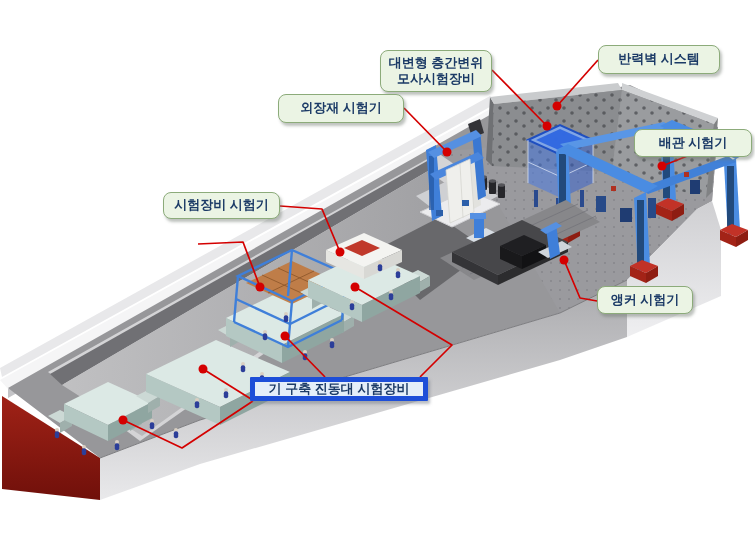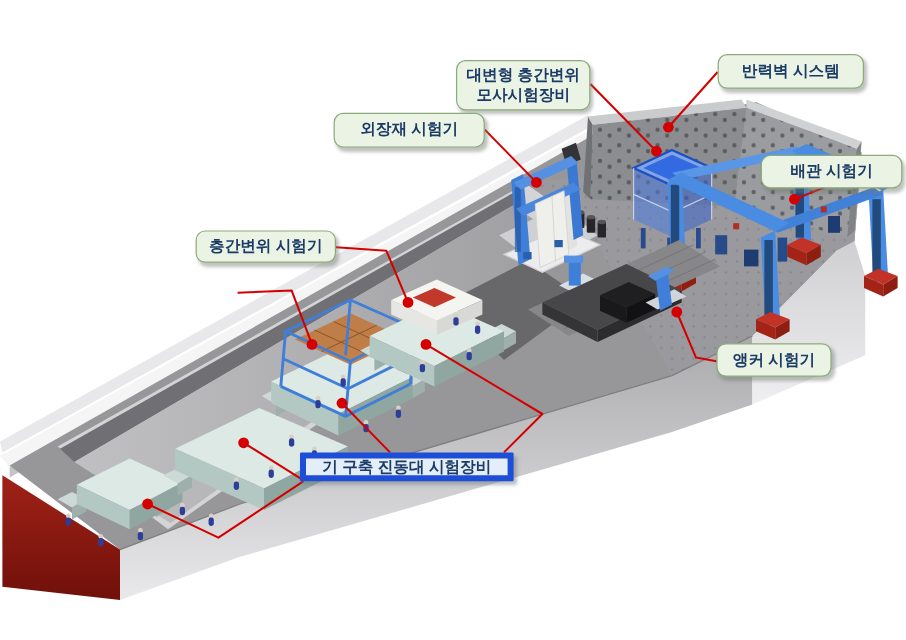--- a/index.html
+++ b/index.html
@@ -340,21 +340,21 @@
 
   <div class="lbl" style="left:278px;top:94px;width:126px;height:29px;">
     <span>외장재 시험기</span>
   </div>
 
   <div class="lbl" style="left:634px;top:113px;width:118px;height:28px;margin-top:16px;">
     <span>배관 시험기</span>
   </div>
 
   <div class="lbl" style="left:163px;top:192px;width:117px;height:27px;">
-    <span>층간변위 시험기</span>
+    <span>시험장비 시험기</span>
   </div>
 
 
   <div class="lbl" style="left:597px;top:286px;width:96px;height:28px;">
     <span>앵커 시험기</span>
   </div>
 
   <div class="lbl lbl-blue" style="left:250px;top:377px;width:178px;height:24px;">
     <span>기 구축 진동대 시험장비</span>
   </div>

